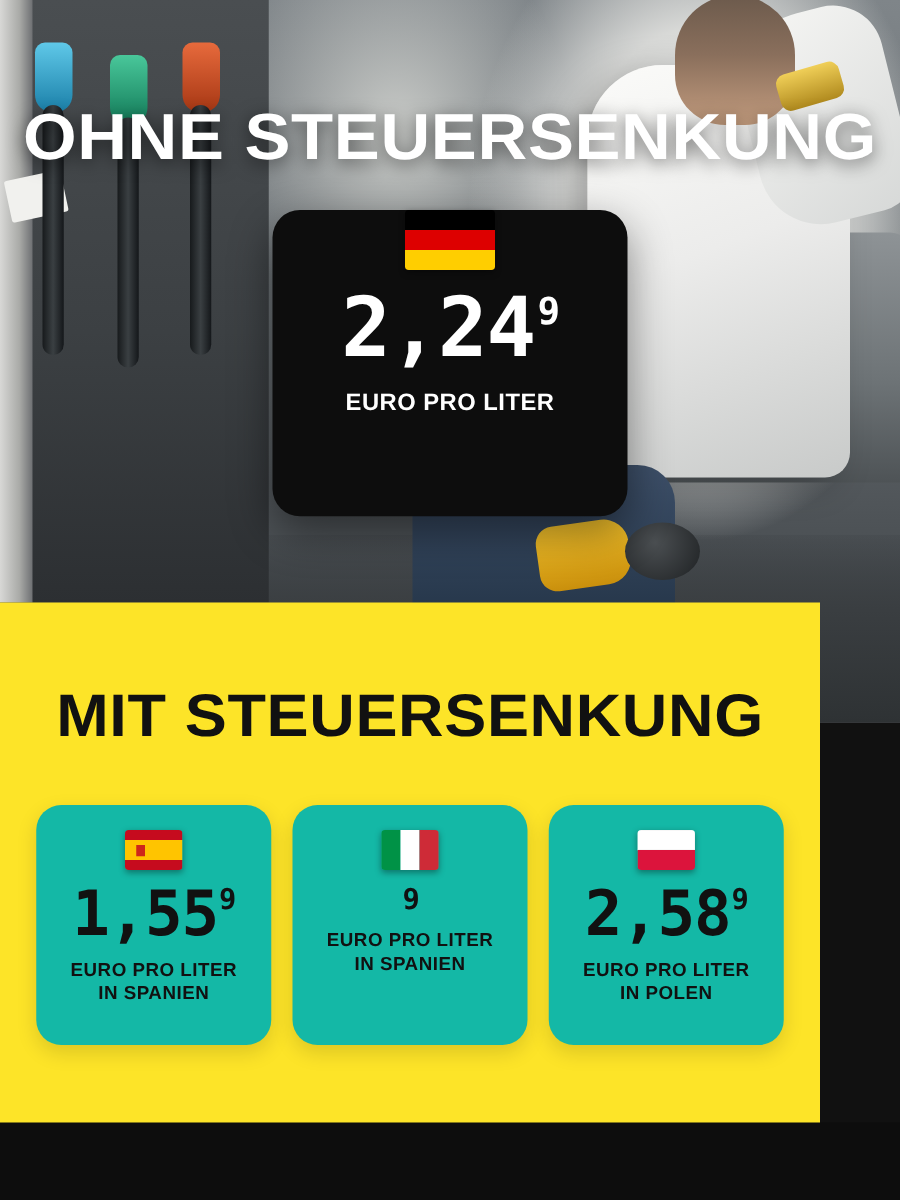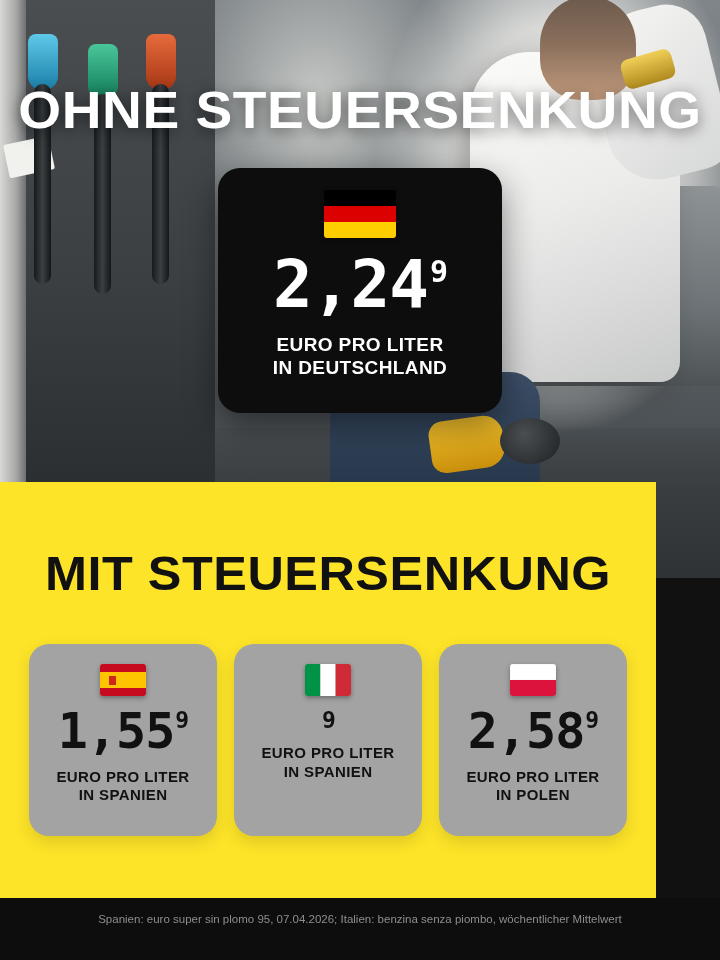--- a/index.html
+++ b/index.html
@@ -164,21 +164,20 @@
     top: 168px;
     width: 284px;
     height: 245px;
     background: #0d0d0d;
     border-radius: 22px;
     box-shadow: 0 12px 34px rgba(0,0,0,0.45);
     display: flex;
     flex-direction: column;
     align-items: center;
     justify-content: flex-start;
-    padding-top: 22px;
   }
 
   .flag {
     display: block;
     border-radius: 3px;
     box-shadow: 0 2px 5px rgba(0,0,0,0.35);
   }
 
   .price {
     display: flex;
@@ -222,21 +221,21 @@
   .cards-row {
     display: flex;
     justify-content: center;
     gap: 17px;
     margin-top: 46px;
   }
 
   .card-white {
     width: 188px;
     height: 192px;
-    background: #a3a3a3;
+    background: #14b8a6;
     border-radius: 20px;
     box-shadow: 0 6px 16px rgba(0,0,0,0.13);
     display: flex;
     flex-direction: column;
     align-items: center;
     padding-top: 20px;
   }
   .card-white .price { color: #111111; font-size: 50px; margin-top: 12px; letter-spacing: -1px; }
   .card-white .price .sup { font-size: 23px; margin-top: 2px; margin-left: 1px; }
   .card-white .sub { color: #111111; font-size: 15px; margin-top: 12px; }
@@ -286,21 +285,20 @@
         <rect x="0" y="0" width="72" height="16" fill="#000000"></rect>
         <rect x="0" y="16" width="72" height="16" fill="#dd0000"></rect>
         <rect x="0" y="32" width="72" height="16" fill="#ffce00"></rect>
       </svg>
       <div class="price">
         <span>2,24</span>
           <span class="sup">9</span>
       </div>
       <div class="sub">
         <div>EURO PRO LITER</div>
-        <div>IN DEUTSCHLAND</div>
       </div>
     </div>
   </div>
 
   <div class="yellow-section">
     <div class="headline-bottom">MIT STEUERSENKUNG</div>
 
     <div class="cards-row">
 
       <div class="card-white">
@@ -347,16 +345,15 @@
         <div class="sub">
           <div>EURO PRO LITER</div>
           <div>IN POLEN</div>
         </div>
       </div>
 
     </div>
   </div>
 
   <div class="footnote">
-    <div>Spanien: euro super sin plomo 95, 07.04.2026; Italien: benzina senza piombo, wöchentlicher Mittelwert</div>
   </div>
 
 </div>
 
 </body></html>

